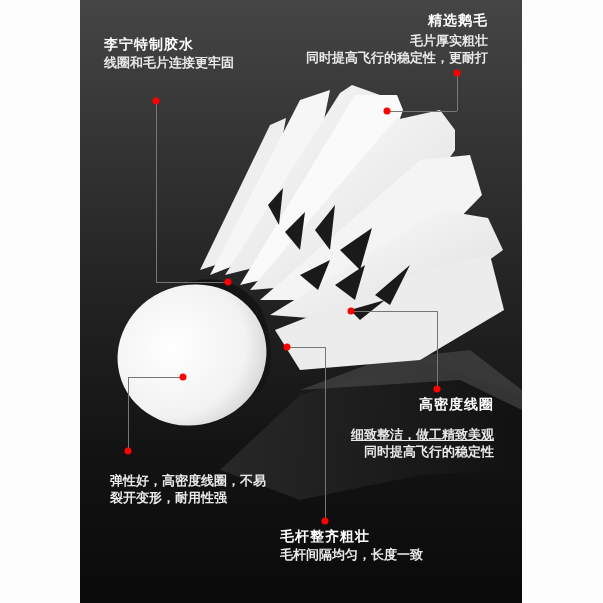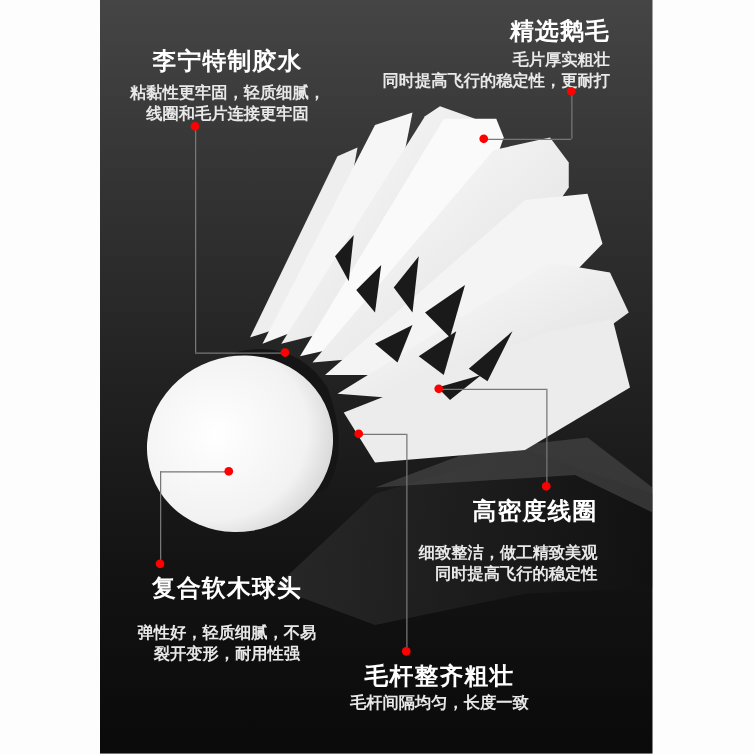--- a/index.html
+++ b/index.html
@@ -1,22 +1,22 @@
 <!DOCTYPE html>
 <html><head>
 <meta charset="utf-8">
 <style>
   html, body { margin:0; padding:0; }
   body { width:603px; height:603px; background:#fdfdfd; position:relative; overflow:hidden;
          font-family:"DejaVu Sans","Liberation Sans",sans-serif; }
   .panel { position:absolute; left:80px; top:0; width:442px; height:603px;
            background:linear-gradient(180deg,#454545 0%,#333 25%,#222 50%,#131313 75%,#0a0a0a 100%);
            overflow:hidden; }
-  .abs { position:absolute;text-align:center; }
-  .title { color:#fff; font-weight:bold; font-size:19px; letter-spacing:1px; white-space:nowrap; }
+  .abs { position:absolute; }
+  .title { color:#fff; font-weight:bold; font-size:14px; letter-spacing:1px; white-space:nowrap; }
   .desc { color:#e8e8e8; font-size:13px; line-height:17px; white-space:nowrap; font-weight:bold; }
   .right { text-align:right; }
   .dot { position:absolute; width:7px; height:7px; border-radius:50%; background:#ff0000; transform:translate(-50%,-50%); z-index:5; }
   .line { position:absolute; background:#777; z-index:4; }
   svg.shuttle { position:absolute; left:0; top:0; }
 </style>
 </head>
 <body>
 
 <div class="panel">
@@ -86,39 +86,37 @@
   <div class="dot" style="left:48px;top:451px;"></div>
   <div class="dot" style="left:103px;top:377px;"></div>
 
   <div class="line" style="left:245px;top:347px;width:1px;height:174px;"></div>
   <div class="line" style="left:207px;top:347px;width:38px;height:1px;"></div>
   <div class="dot" style="left:245px;top:521px;"></div>
   <div class="dot" style="left:207px;top:347px;"></div>
 
   <div class="abs" style="left:24px;top:36px;">
     <div class="title">李宁特制胶水</div>
-    <div class="desc" style="margin-top:4px;">粘黏性更牢固，轻质细腻，</div>
     <div class="desc">线圈和毛片连接更牢固</div>
   </div>
 
   <div class="abs right" style="right:34px;top:12px;">
     <div class="title">精选鹅毛</div>
     <div class="desc" style="margin-top:2px;">毛片厚实粗壮</div>
     <div class="desc">同时提高飞行的稳定性，更耐打</div>
   </div>
 
-  <div class="abs right" style="right:44px;top:396px;">
+  <div class="abs right" style="right:28px;top:396px;">
     <div class="title">高密度线圈</div>
-    <div class="desc" style="margin-top:12px;">细致整洁，做工精致美观</div>
+    <div class="desc" style="margin-top:12px;text-decoration:underline;">细致整洁，做工精致美观</div>
     <div class="desc">同时提高飞行的稳定性</div>
   </div>
 
   <div class="abs" style="left:30px;top:458px;">
-    <div class="title">复合软木球头</div>
-    <div class="desc" style="margin-top:14px;">弹性好，轻质细腻，不易</div>
+    <div class="desc" style="margin-top:14px;">弹性好，高密度线圈，不易</div>
     <div class="desc">裂开变形，耐用性强</div>
   </div>
 
   <div class="abs" style="left:200px;top:528px;">
     <div class="title">毛杆整齐粗壮</div>
     <div class="desc" style="margin-top:0;">毛杆间隔均匀，长度一致</div>
   </div>
 </div>
 
 </body></html>

